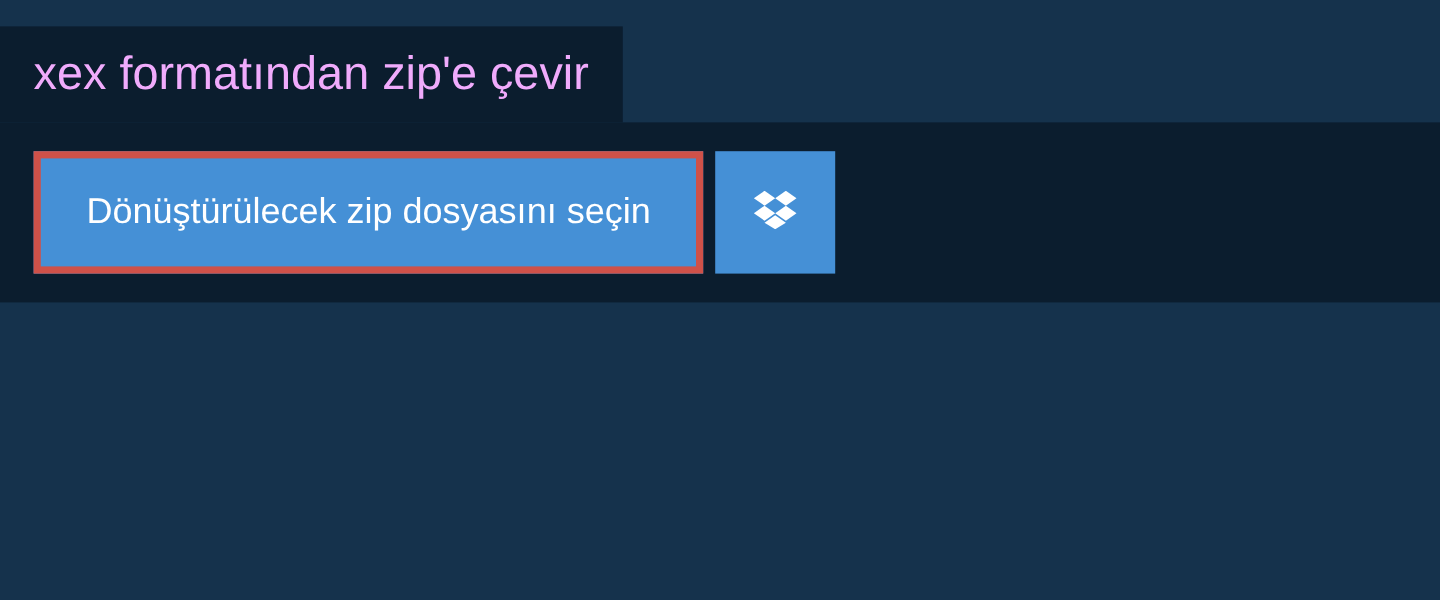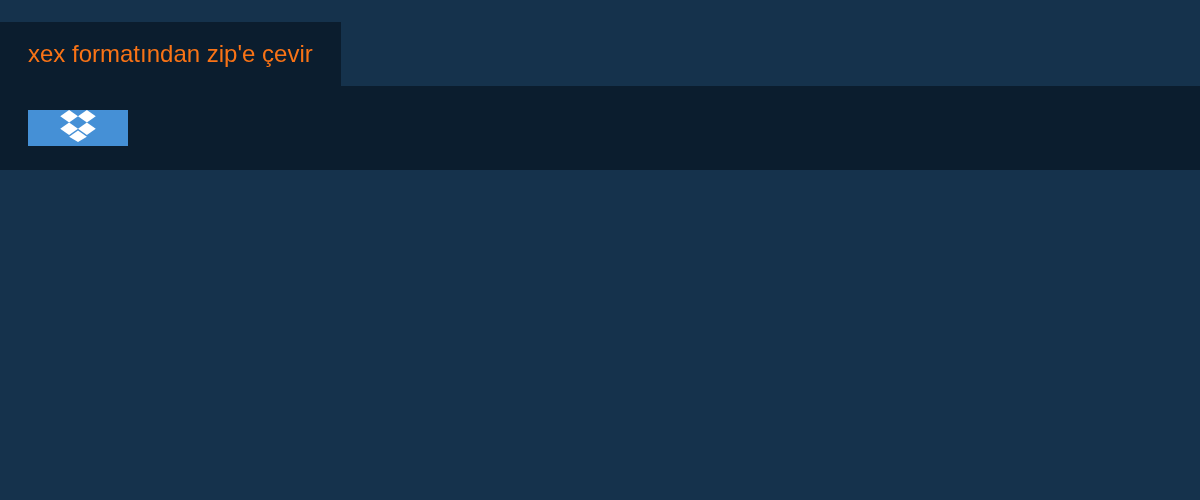--- a/index.html
+++ b/index.html
@@ -14,22 +14,22 @@
       font-family: -apple-system, BlinkMacSystemFont, "Segoe UI", Arial, sans-serif;
       overflow: hidden;
     }
     .header-tab {
       background: #0b1d2e;
       display: inline-block;
       padding: 18px 28px 18px 28px;
       margin-top: 22px;
     }
     .header-title {
-      color: #f97316;
-      font-size: 24px;
+      color: #f0abfc;
+      font-size: 39px;
       font-weight: 400;
     }
     .content-panel {
       background: #0b1d2e;
       padding: 24px 28px;
       margin-top: 0;
       position: relative;
     }
     .button-row {
       display: flex;
@@ -65,20 +65,23 @@
 <body>
 
 
 
 <div class="header-tab">
   <div class="header-title">xex formatından zip'e çevir</div>
 </div>
 
 <div class="content-panel">
   <div class="button-row">
+    <div class="select-file-button">
+      <span>Dönüştürülecek zip dosyasını seçin</span>
+    </div>
     <div class="dropbox-button">
       <span>
         <svg class="dropbox-icon" viewBox="0 0 40 36" fill="#ffffff">
           <path d="M10 0 L20 7 L10 14 L0 7 Z"></path>
           <path d="M30 0 L40 7 L30 14 L20 7 Z"></path>
           <path d="M10 14 L20 21 L10 28 L0 21 Z"></path>
           <path d="M30 14 L40 21 L30 28 L20 21 Z"></path>
           <path d="M20 23 L30 30 L20 36 L10 30 Z"></path>
         </svg>
       </span>

